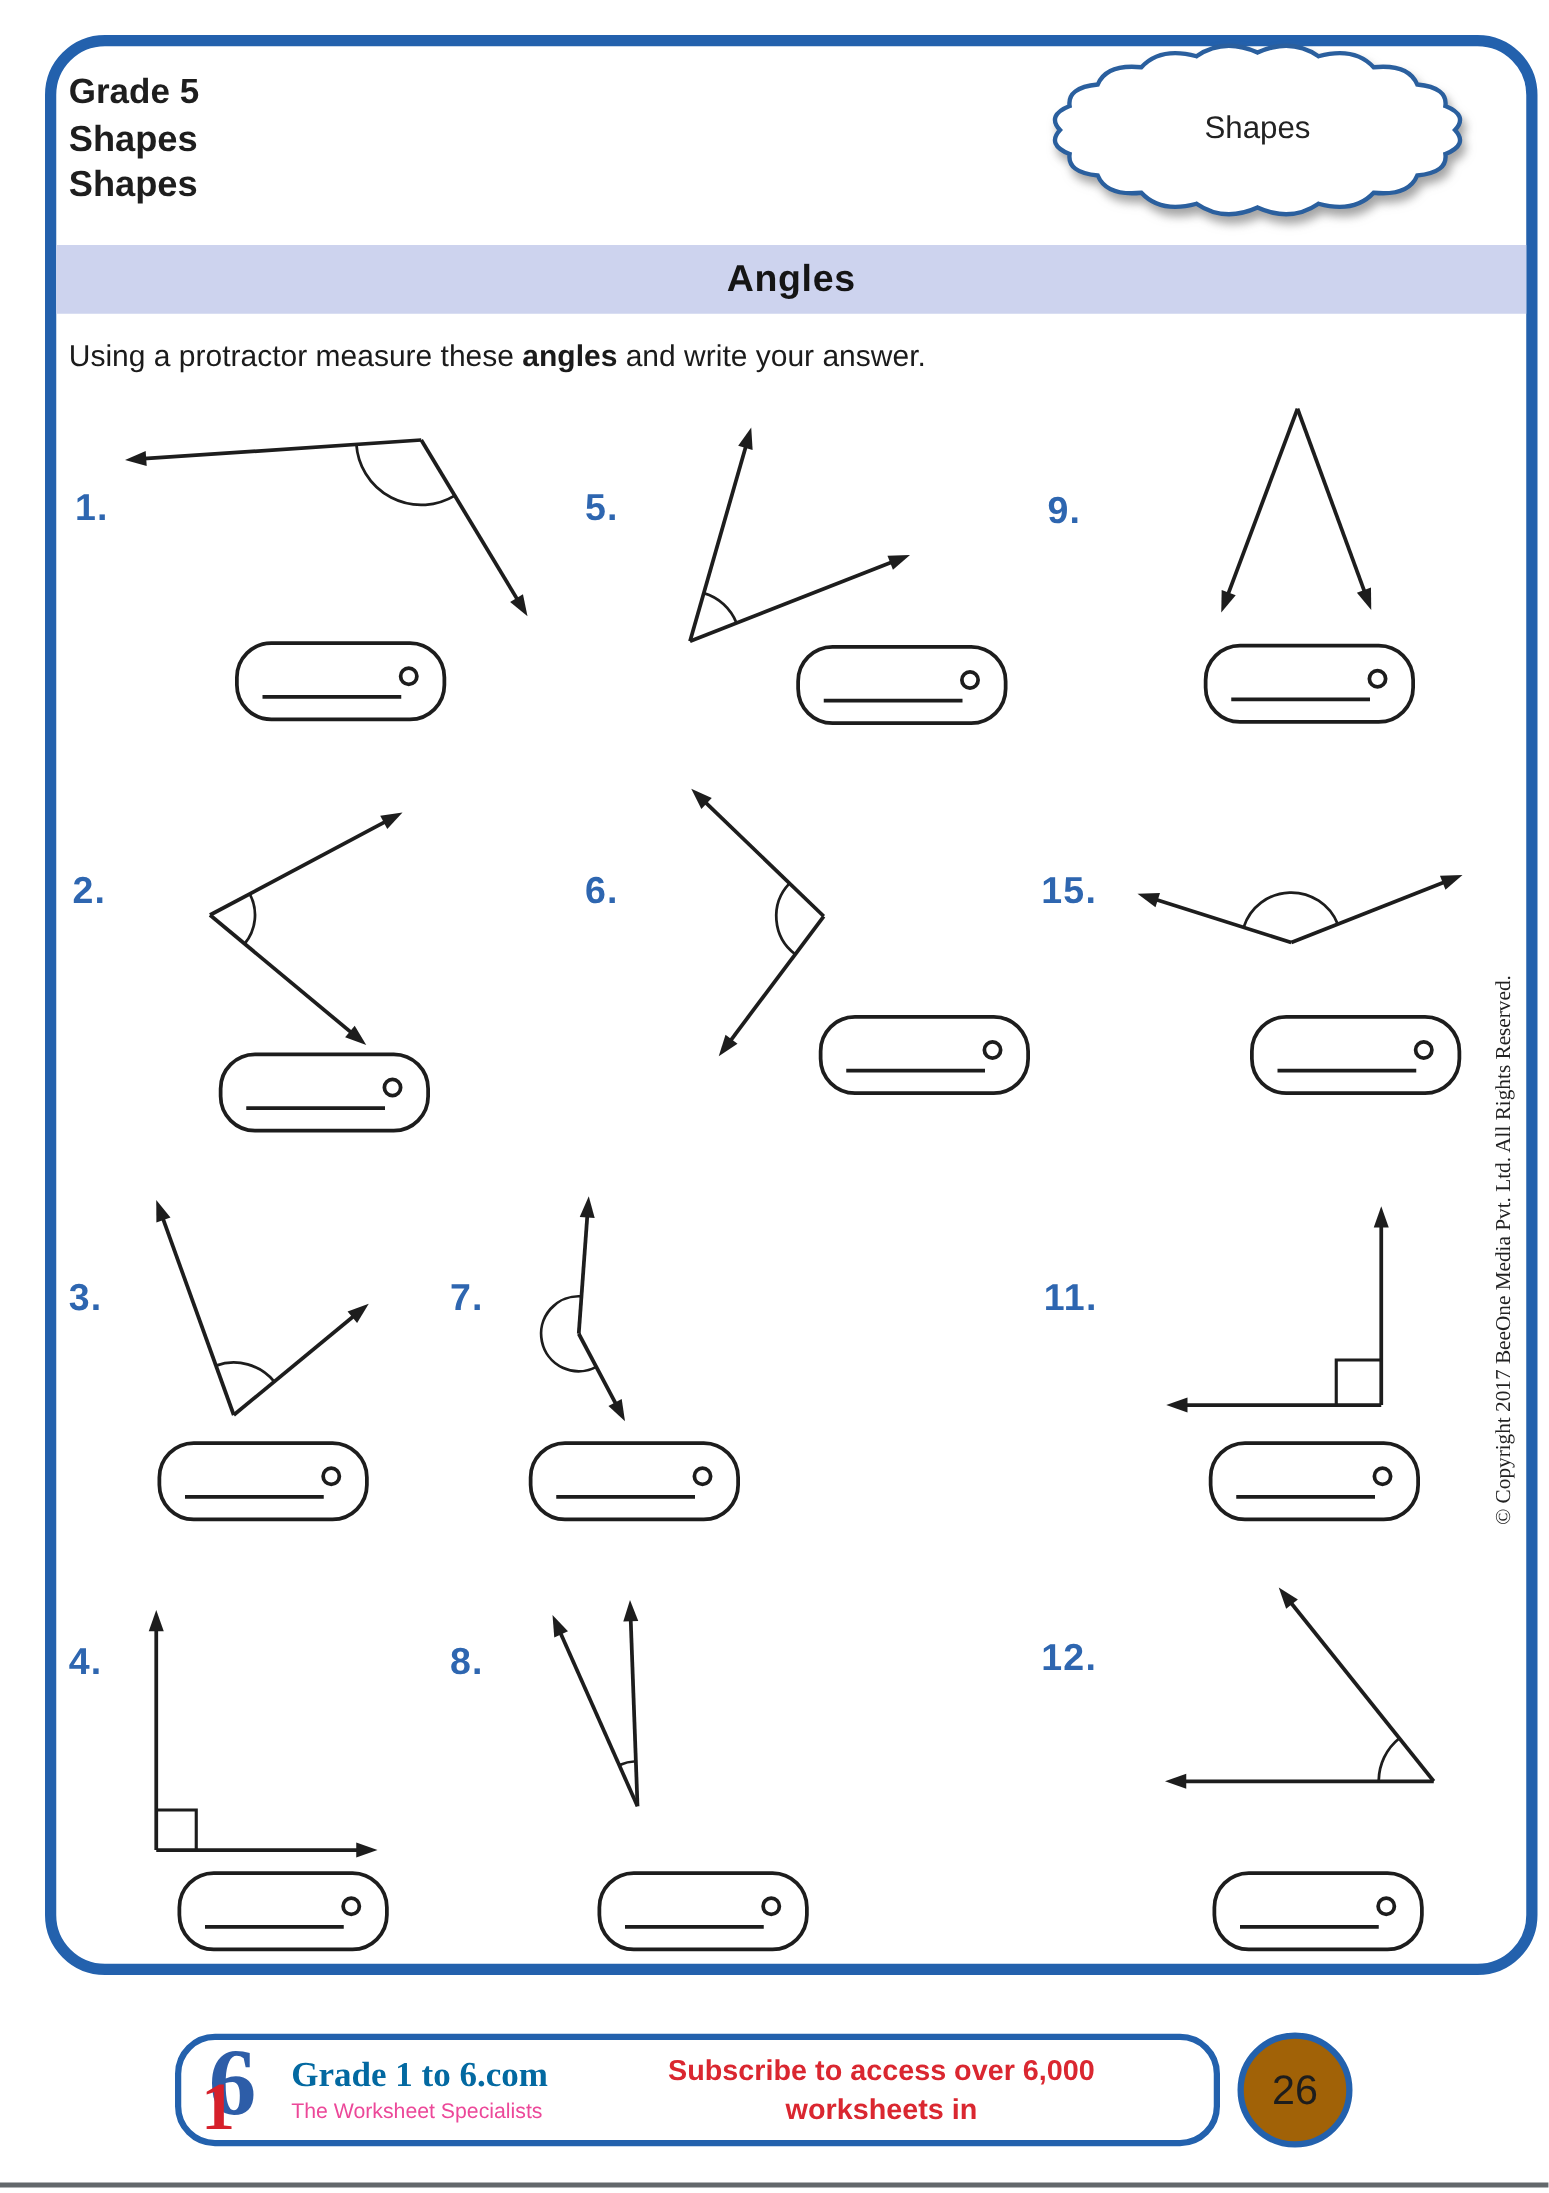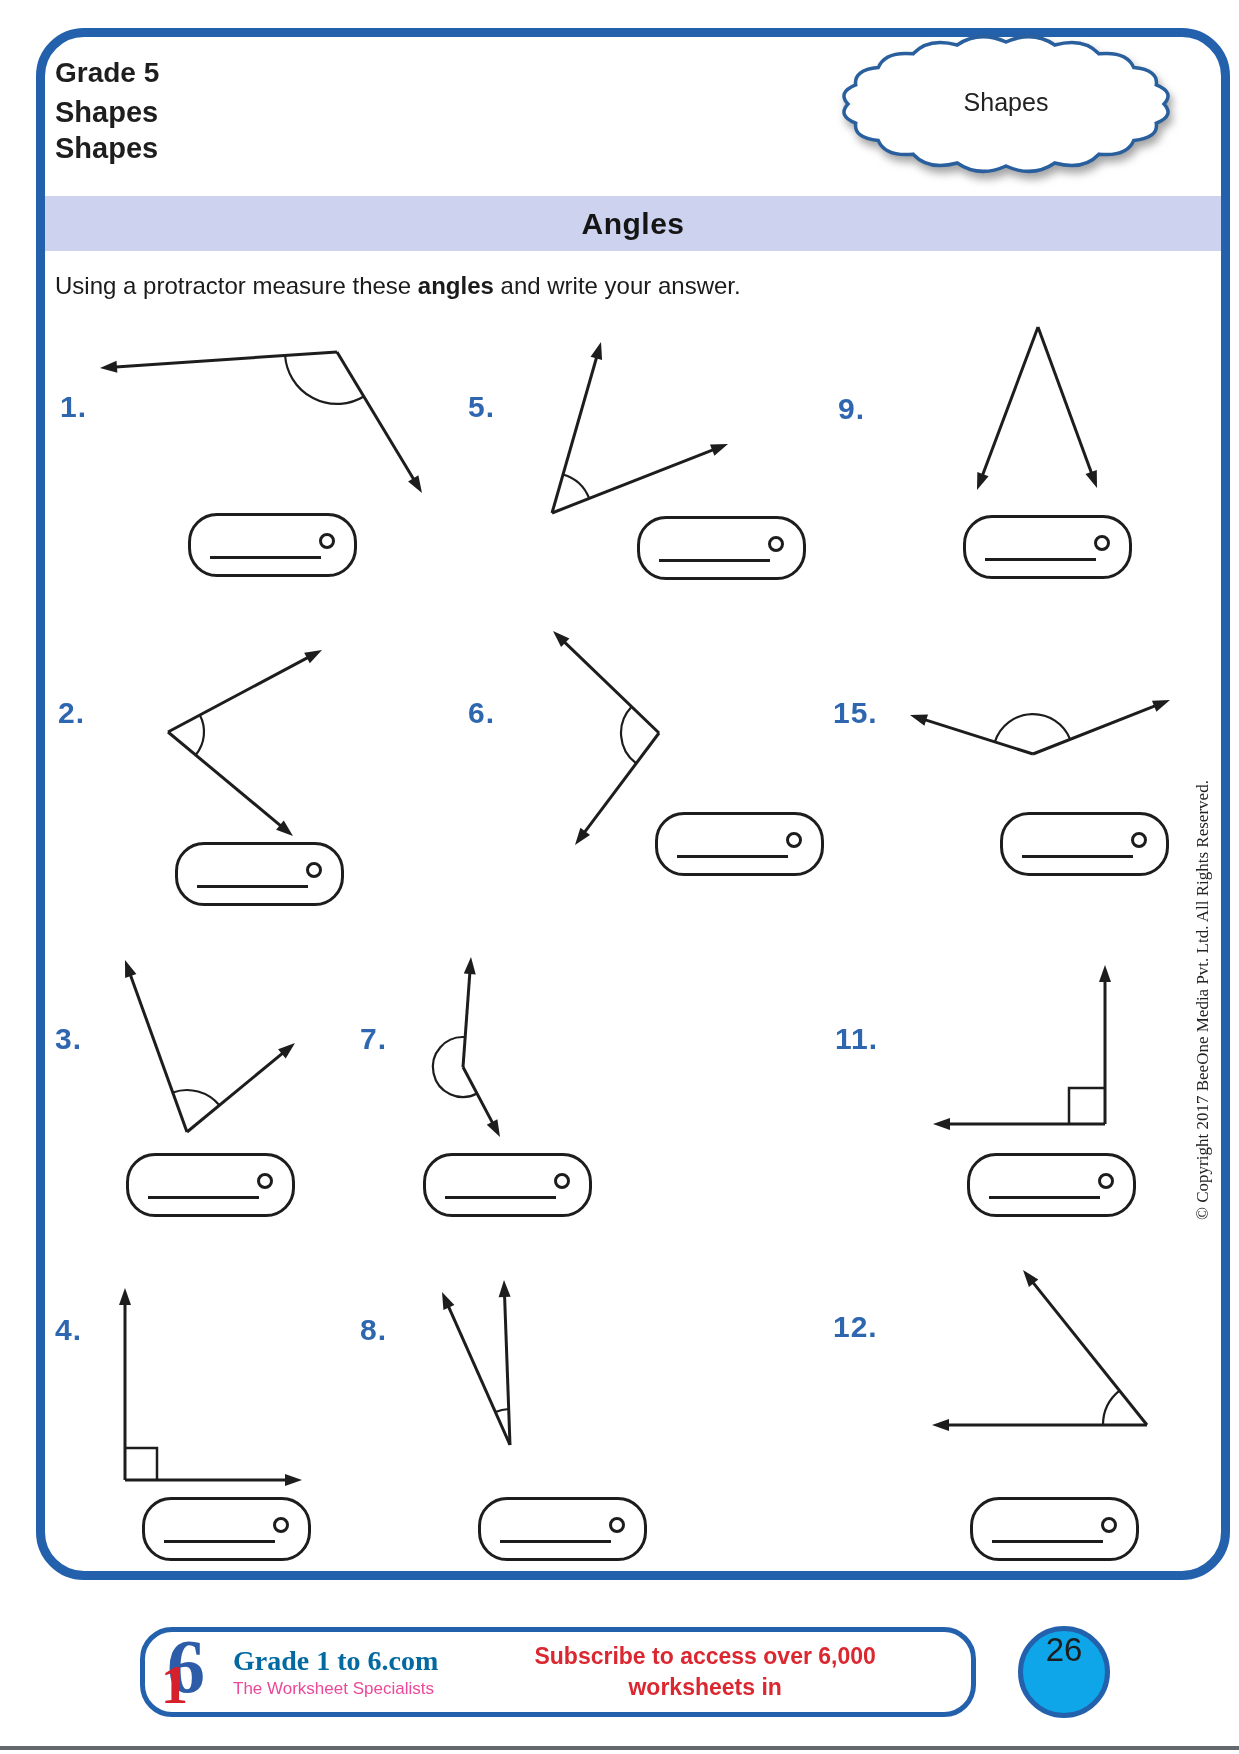--- a/index.html
+++ b/index.html
@@ -36,23 +36,23 @@
   .logo-six{position:absolute;left:4px;top:-6px;font-family:"Liberation Serif", serif;
         font-weight:bold;font-size:76px;line-height:80px;color:#2d5da8;}
   .logo-one{position:absolute;left:-2px;top:26px;font-family:"Liberation Serif", serif;
         font-weight:bold;font-size:54px;line-height:54px;color:#d6202b;}
   .logo-text{margin-left:8px;}
   .site-name{font-family:"Liberation Serif", serif;font-weight:bold;font-size:28px;color:#0369a1;}
   .tagline{font-size:17px;color:#ec4899;margin-top:2px;}
   .promo{flex:1;margin-left:30px;padding-right:29px;text-align:center;color:#da2730;
         font-size:23px;font-weight:bold;line-height:1.35;}
   .promo a{color:#da2730;text-decoration:underline;cursor:pointer;}
-  .page-circle{position:absolute;left:1018px;top:1626px;width:92px;height:92px;
-        border:5px solid #2361ad;border-radius:50%;box-sizing:border-box;background:#0ea5e9;
-        display:flex;align-items:flex-start;justify-content:center;font-size:33px;color:#1d1d1d;}
+  .page-circle{position:absolute;left:990px;top:1626px;width:92px;height:92px;
+        border:5px solid #2361ad;border-radius:50%;box-sizing:border-box;background:#a16207;
+        display:flex;align-items:center;justify-content:center;font-size:33px;color:#1d1d1d;}
   .bottom-line{position:absolute;left:0;top:1746px;width:1239px;height:4px;background:#63686c;}
 </style>
 </head>
 <body>
 
 <div class="page">
 
   <div class="main-border"></div>
 
   <div class="header-block">

